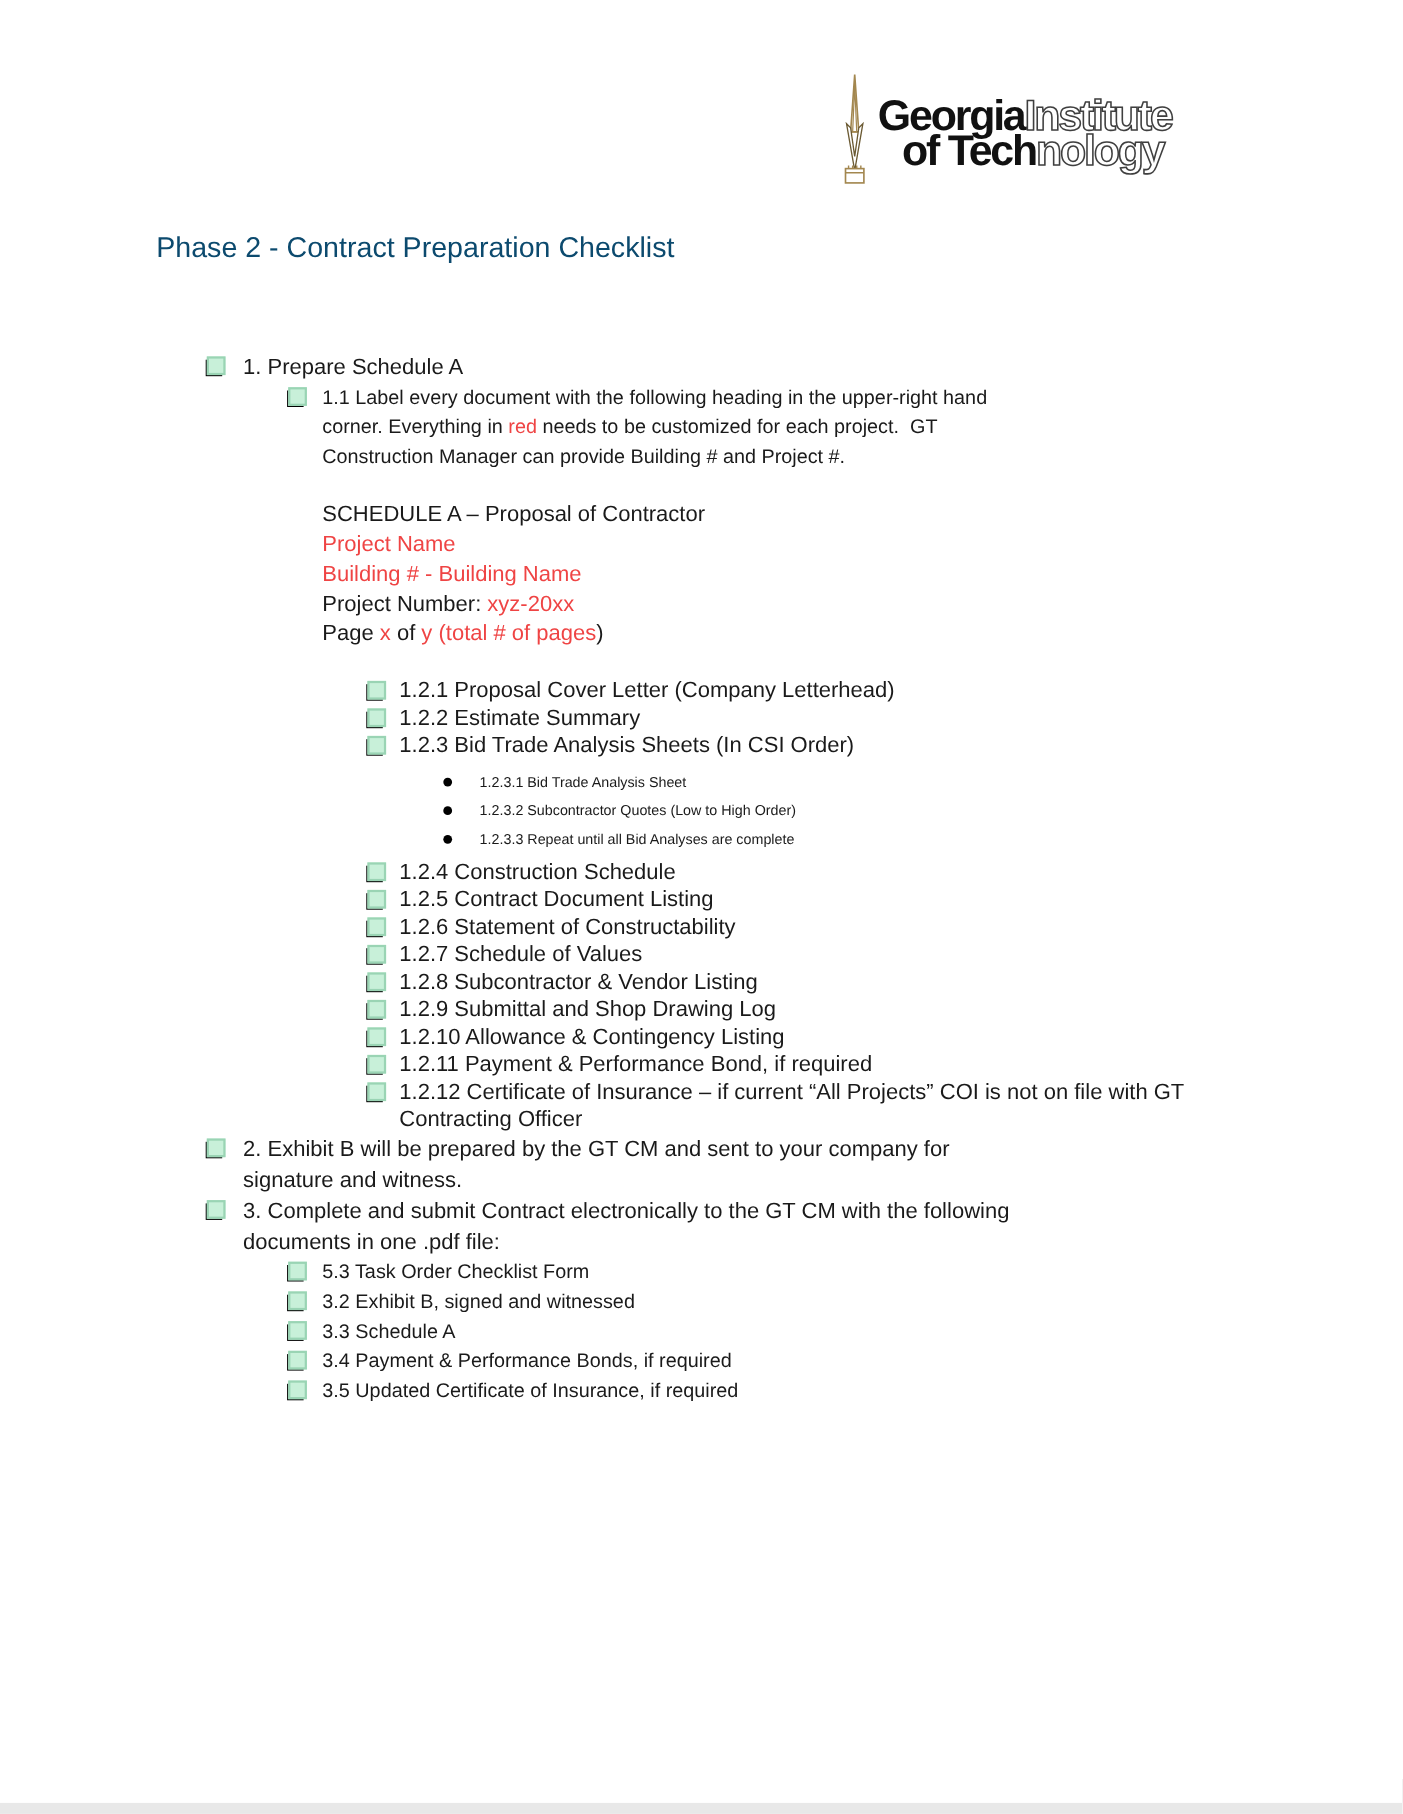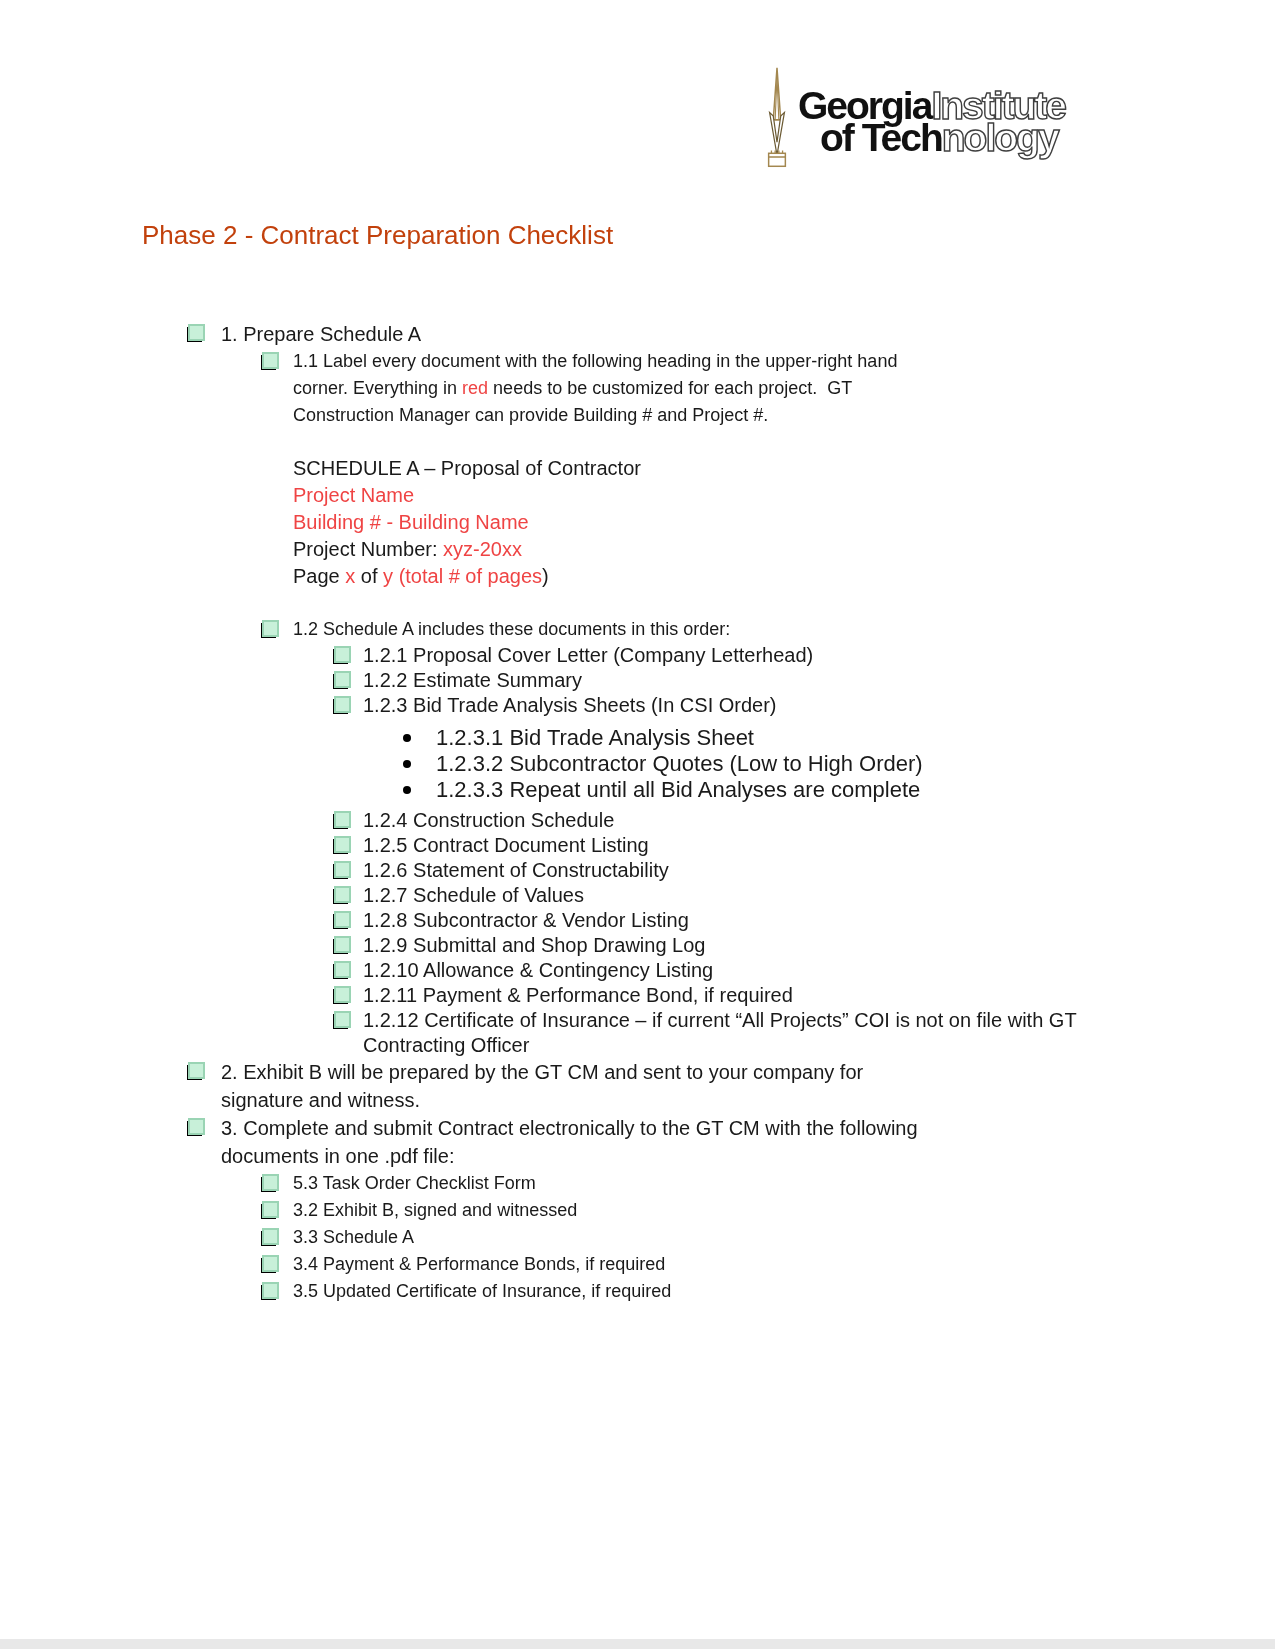--- a/index.html
+++ b/index.html
@@ -20,35 +20,35 @@
   .logo-line1,.logo-line2{font-weight:700;font-size:39px;letter-spacing:-2px;}
   .logo-line2{margin-left:22px;margin-top:-4px;}
   .logo .solid{color:#111;}
   .logo .outline{
     color:#ffffff;
     -webkit-text-stroke:1.4px #3f3f3f;
     text-shadow:0 0 1px #555;
   }
 
   
-  .title{position:absolute;left:142px;top:220px;font-size:26px;color:#c2410c;}
+  .title{position:absolute;left:142px;top:210px;font-size:26px;color:#0c4a6e;}
 
   
   .checklist{position:absolute;left:150px;top:320px;width:1010px;}
   .row{display:flex;align-items:flex-start;}
   .row .txt{flex:1;white-space:pre-wrap;}
   .marker{flex:0 0 auto;display:flex;}
 
   .l1{font-size:20px;line-height:28px;}
   .l1 .marker{margin-left:38px;width:33px;}
   .l2{font-size:18px;line-height:27px;}
   .l2 .marker{margin-left:112px;width:31px;}
   .l3{font-size:20px;line-height:25px;}
   .l3 .marker{margin-left:184px;width:29px;}
-  .bullet{font-size:22px;line-height:22px;margin:4px 0;}
+  .bullet{font-size:13px;line-height:22px;margin:4px 0;}
   .bullet .marker{margin-left:253px;width:33px;}
   .block{padding-left:143px;font-size:20px;line-height:27px;margin:26px 0;}
   .l3 + .bullet{margin-top:9px;}
   .bullet + .l3{margin-top:7px;}
 
   .cb{
     display:inline-block;width:13px;height:13px;
     background:#c8f0d9;border:2px solid #9ad4b4;
     box-shadow:-2px 2px 0 -1px #000;
     margin-top:4px;
@@ -87,26 +87,20 @@
       </div>
       <div class="row l2">
         <span class="marker">
           <i class="cb"></i>
         </span>
         <div class="txt"><div class="ln"><span>1.1 Label every document with the following heading in the upper-right hand</span></div><div class="ln"><span>corner. Everything in </span><span class="red">red</span><span> needs to be customized for each project.  GT</span></div><div class="ln"><span>Construction Manager can provide Building # and Project #.</span></div></div>
       </div>
       <div class="row block">
         <div class="txt"><div class="ln"><span>SCHEDULE A – Proposal of Contractor</span></div><div class="ln"><span class="red">Project Name</span></div><div class="ln"><span class="red">Building # - Building Name</span></div><div class="ln"><span>Project Number: </span><span class="red">xyz-20xx</span></div><div class="ln"><span>Page </span><span class="red">x</span><span> of </span><span class="red">y </span><span class="red">(total # of pages</span><span>)</span></div></div>
       </div>
-      <div class="row l2">
-        <span class="marker">
-          <i class="cb"></i>
-        </span>
-        <div class="txt"><div class="ln"><span>1.2 Schedule A includes these documents in this order:</span></div></div>
-      </div>
       <div class="row l3">
         <span class="marker">
           <i class="cb"></i>
         </span>
         <div class="txt"><div class="ln"><span>1.2.1 Proposal Cover Letter (Company Letterhead)</span></div></div>
       </div>
       <div class="row l3">
         <span class="marker">
           <i class="cb"></i>
         </span>

